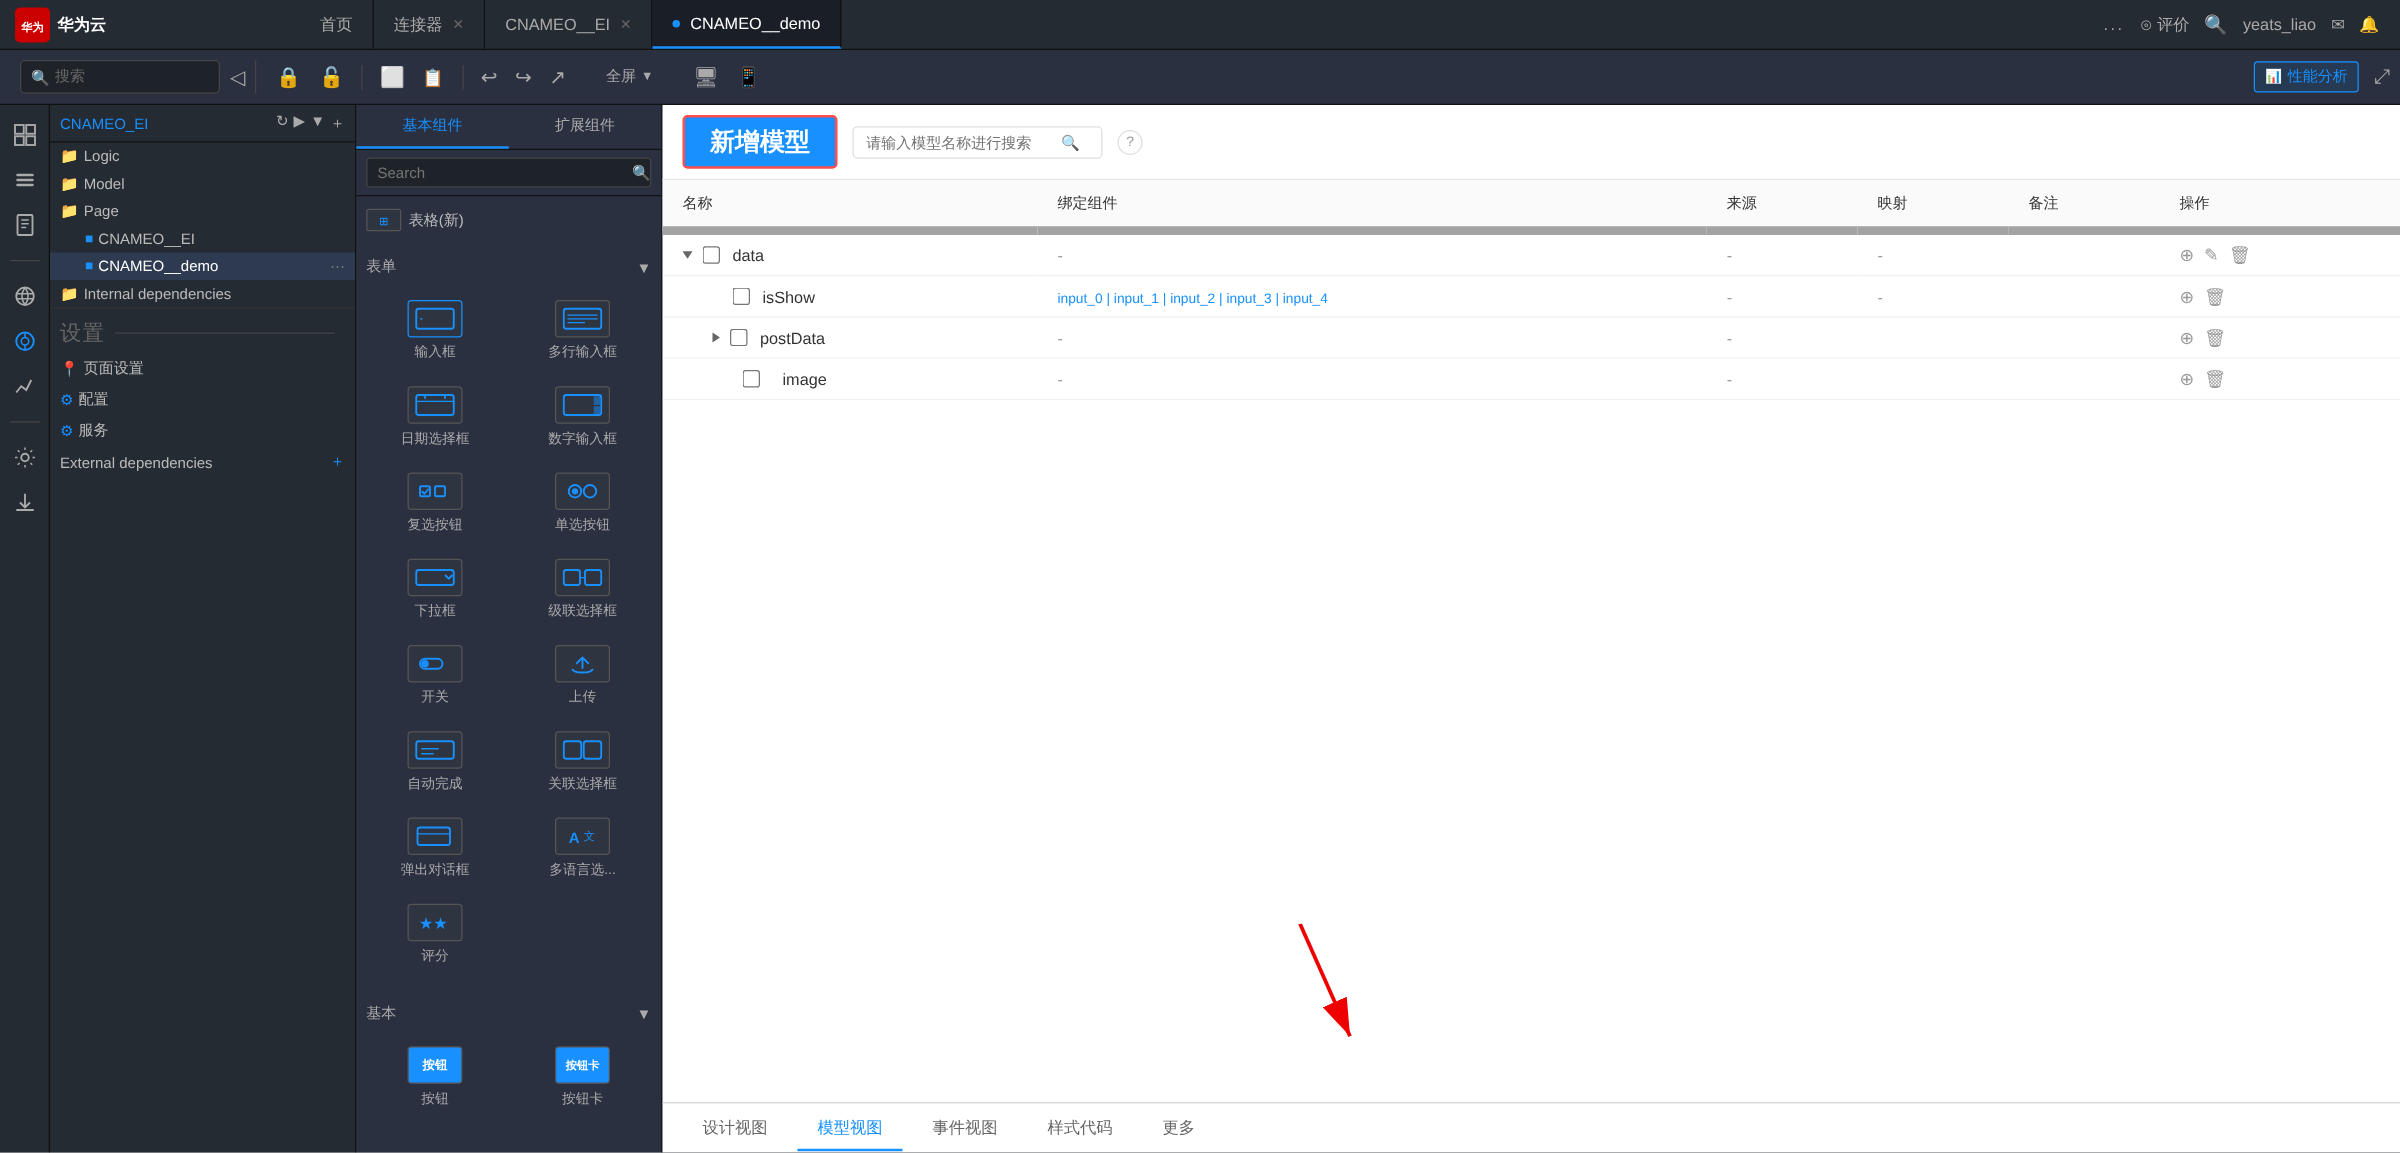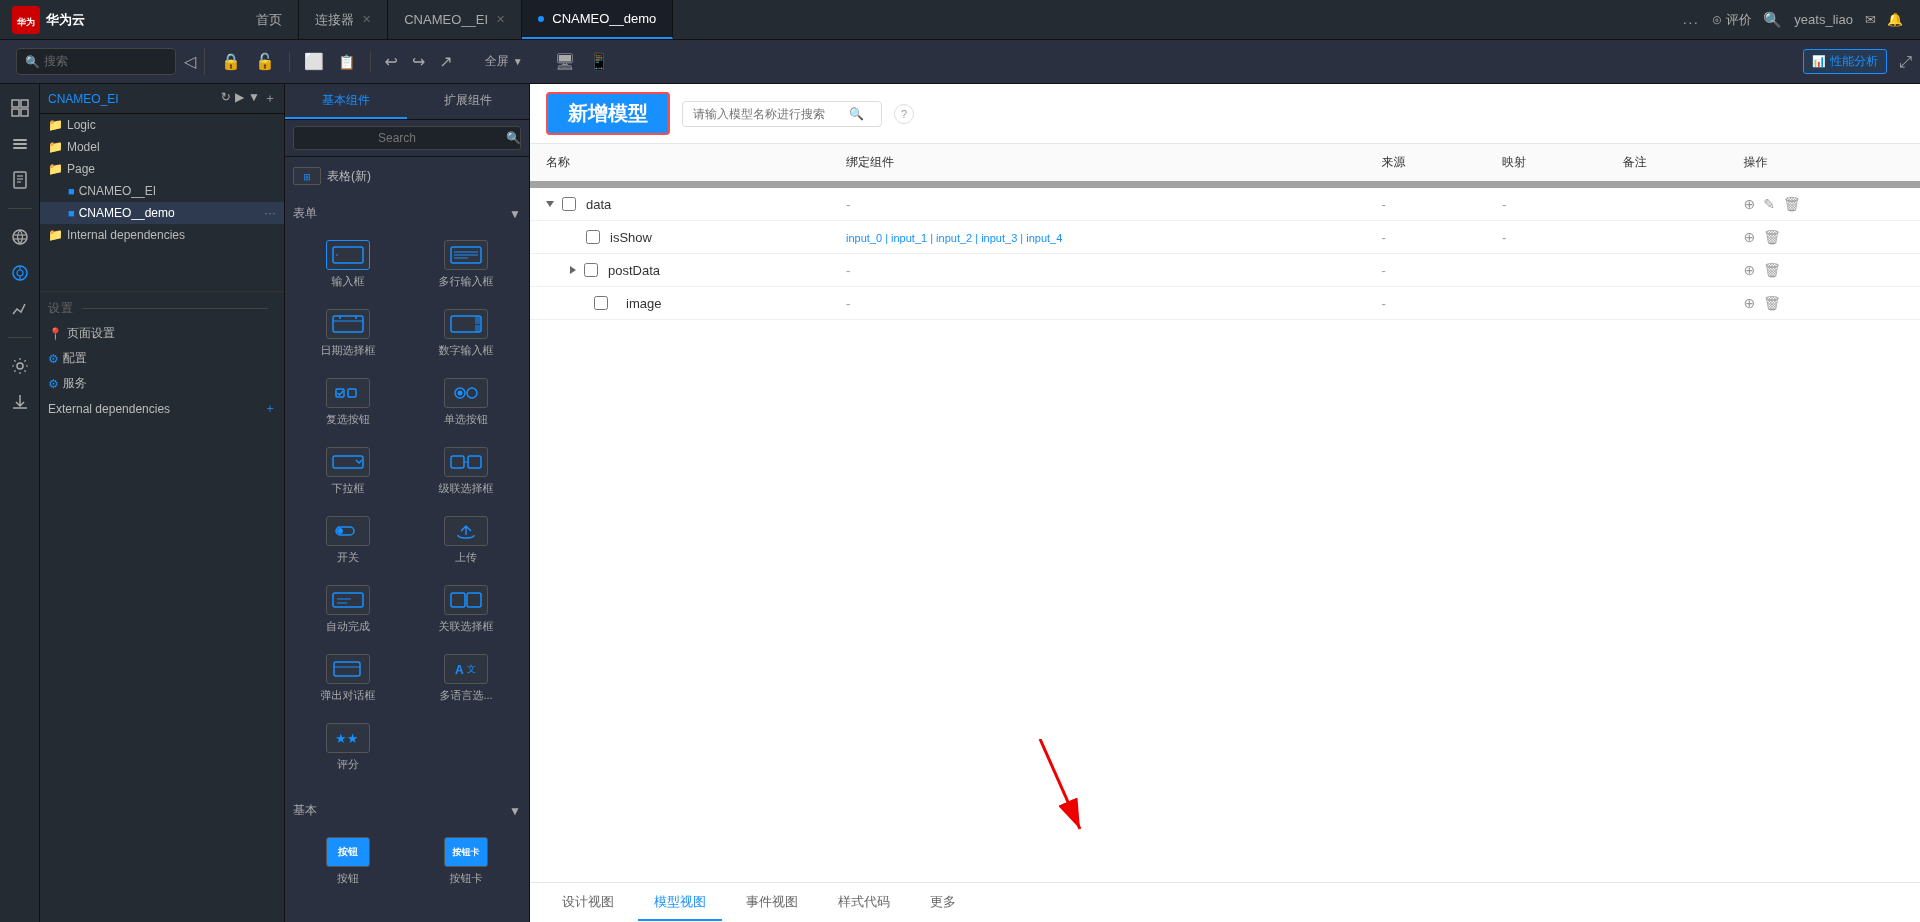--- a/index.html
+++ b/index.html
@@ -46,21 +46,21 @@
     
     .file-tree { width: 245px; background: #252b33; border-right: 1px solid #111; display: flex; flex-direction: column; overflow: hidden; }
     .file-tree .tree-header { display: flex; align-items: center; padding: 6px 8px; gap: 4px; border-bottom: 1px solid #111; }
     .file-tree .tree-title { color: #1890ff; font-size: 12px; cursor: pointer; }
     .file-tree .tree-actions { display: flex; gap: 4px; margin-left: auto; color: #aaa; font-size: 12px; }
     .tree-item { display: flex; align-items: center; padding: 4px 8px; gap: 4px; cursor: pointer; font-size: 12px; color: #bbb; }
     .tree-item.active { background: #2d3a4f; color: #fff; }
     .tree-item .folder-icon { color: #f0a30a; }
     .tree-item .page-icon { color: #1890ff; }
     .tree-item .indent { width: 16px; display: inline-block; }
-    .tree-section { font-size: 12px; color: #666; padding: 8px 8px 4px; border-top: 1px solid #333; display: flex; align-items: center; justify-content: space-between; margin-top: 45px; }
+    .tree-section { font-size: 17px; color: #666; padding: 8px 8px 4px; border-top: 1px solid #333; display: flex; align-items: center; justify-content: space-between; }
     .tree-section-label { letter-spacing: 1px; }
 
     
     .comp-tabs { display: flex; border-bottom: 1px solid #111; }
     .comp-tab { flex: 1; text-align: center; padding: 8px 0; font-size: 12px; color: #aaa; cursor: pointer; border-bottom: 2px solid transparent; }
     .comp-tab.active { color: #1890ff; border-bottom: 2px solid #1890ff; }
 
     
     .comp-search { padding: 6px 8px; border-bottom: 1px solid #111; }
     .comp-search input { width: 100%; background: #1e2329; border: 1px solid #444; border-radius: 3px; padding: 4px 28px 4px 8px; color: #ccc; font-size: 12px; outline: none; }
@@ -316,21 +316,21 @@
   <div class="component-panel">
     <div class="comp-tabs">
       <div class="comp-tab active">
         <span>基本组件</span>
       </div>
       <div class="comp-tab">
         <span>扩展组件</span>
       </div>
     </div>
     <div class="comp-search-wrap comp-search">
-      <input type="text" style="width: 100%; background: rgb(30, 35, 41); border: 1px solid rgb(68, 68, 68); border-radius: 3px; padding: 4px 28px 4px 8px; color: rgb(204, 204, 204); font-size: 12px; outline: none; text-align: center;" placeholder="Search">
+      <input type="text" style="width: 100%; background: rgb(30, 35, 41); border: 1px solid rgb(68, 68, 68); border-radius: 3px; padding: 4px 28px 4px 8px; color: rgb(204, 204, 204); font-size: 12px; outline: none;" placeholder="Search">
       <span class="comp-search-icon">🔍</span>
     </div>
     <div class="comp-scroll">
 
       <div class="comp-section">
         <div style="display:flex; align-items:center; padding:4px 0; gap:6px; cursor:pointer;">
           <span style="display:inline-block; width:28px; height:18px; background:#2e3540; border:1px solid #555; border-radius:2px; text-align:center; line-height:18px; font-size:9px; color:#1890ff;">⊞</span>
           <span style="color:#bbb; font-size:12px;">表格(新)</span>
         </div>
       </div>

